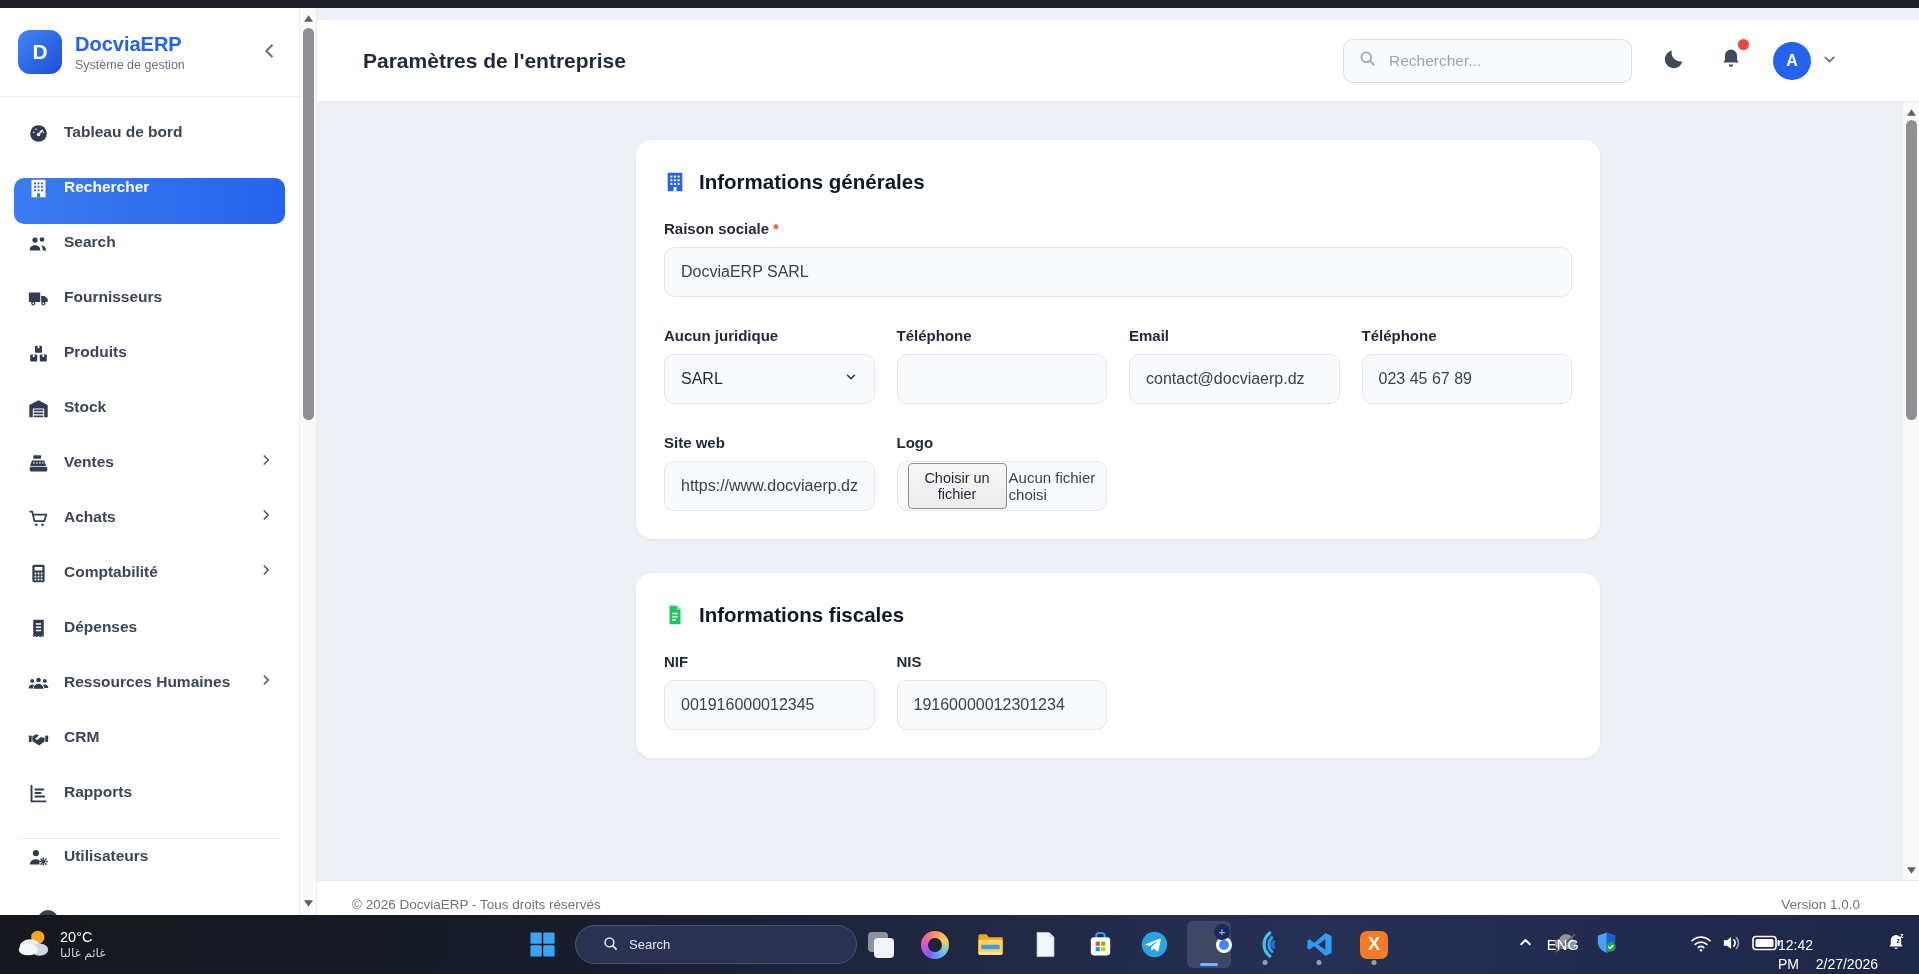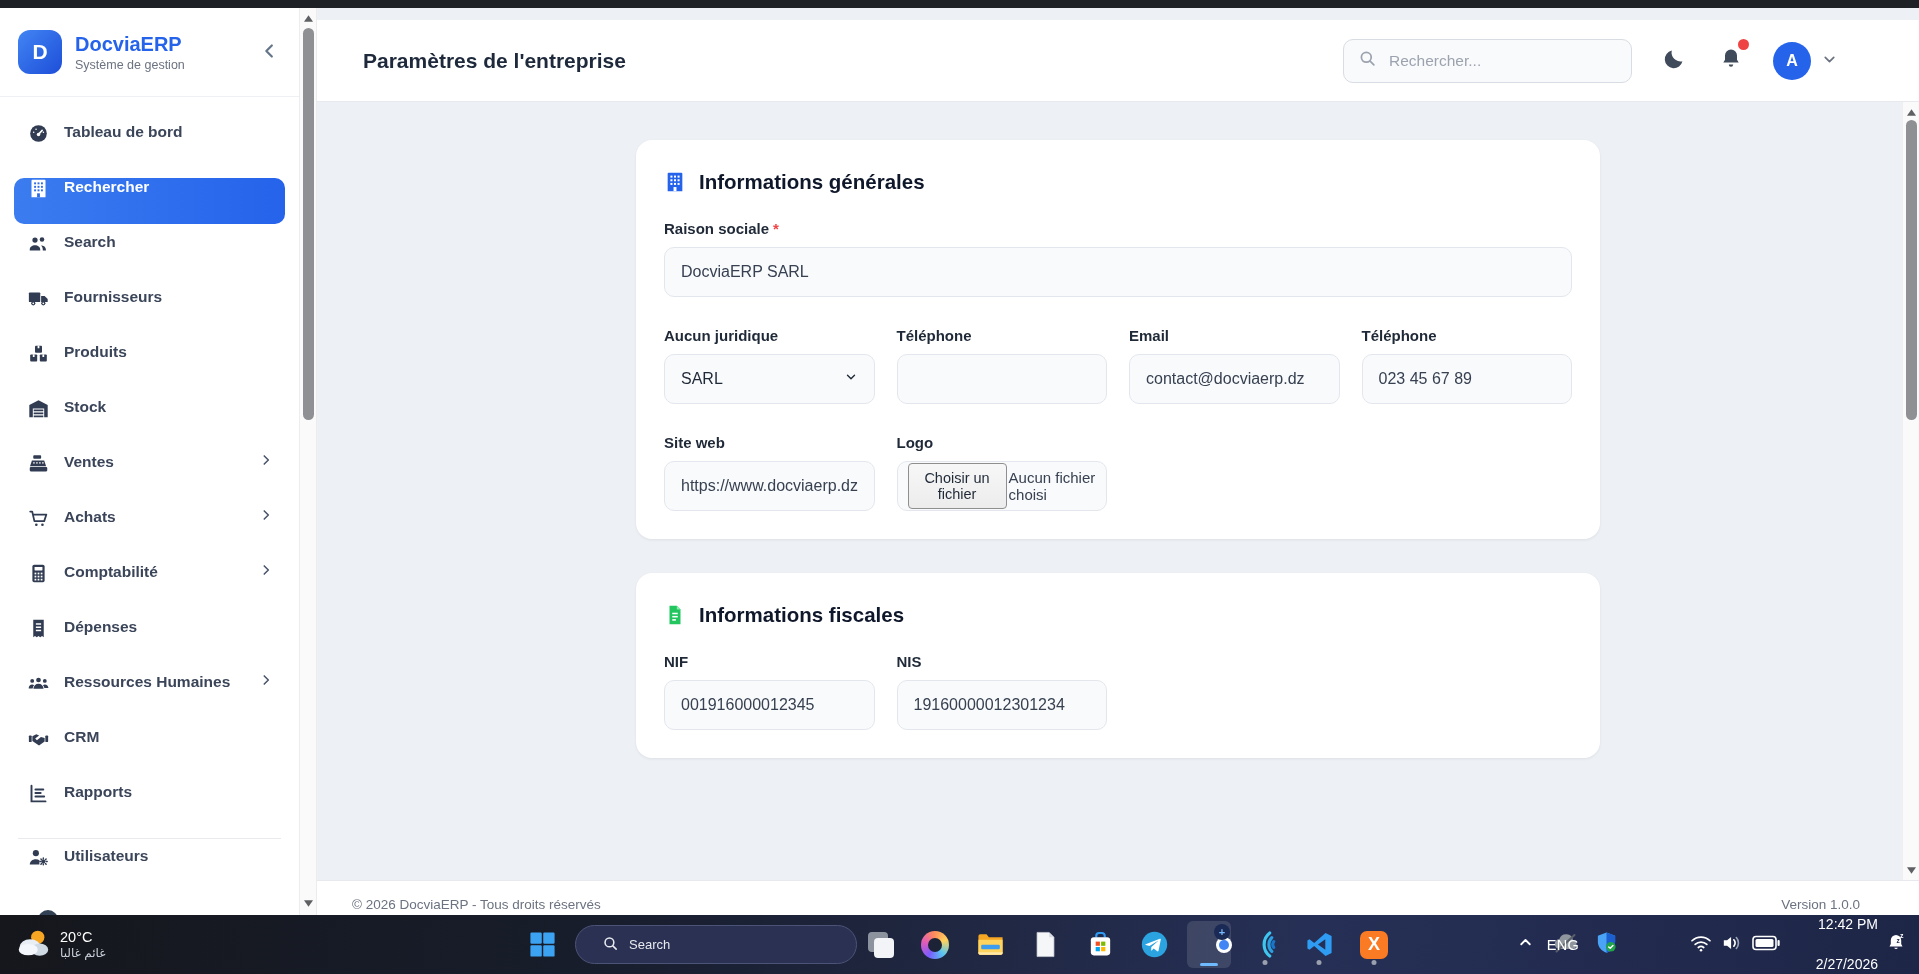--- a/index.html
+++ b/index.html
@@ -97,21 +97,21 @@
   .chrome-disc::after{content:"";position:absolute;left:10px;top:10px;width:10px;height:10px;border-radius:50%;background:#4285f4}
   .chrome-badge{position:absolute;right:-6px;top:-6px;width:16px;height:16px;border-radius:50%;background:#1b2a55;color:#7ab8ff;font-size:11px;font-weight:bold;display:flex;align-items:center;justify-content:center}
   .copilot{width:28px;height:28px;border-radius:50%;background:conic-gradient(from 210deg,#7b5cff,#de5bbc,#ff8a5c,#ffd25c,#58c7f0,#7b5cff);position:relative}
   .copilot::after{content:"";position:absolute;left:7px;top:7px;width:14px;height:14px;border-radius:50%;background:#1c2336}
   .xampp{width:28px;height:28px;border-radius:7px;background:#fb7a24;color:#fff;font-weight:bold;font-size:18px;display:flex;align-items:center;justify-content:center;font-family:"Liberation Sans",sans-serif}
   .taskview{position:relative;width:28px;height:28px}
   .taskview .b{position:absolute;left:1px;top:1px;width:20px;height:20px;border-radius:4px;background:#8d939e}
   .taskview .f{position:absolute;right:1px;bottom:1px;width:20px;height:20px;border-radius:4px;background:#f2f4f7}
   .tray-item{position:absolute;top:0;height:59px;display:flex;align-items:center;justify-content:center;cursor:pointer}
   .tray-lang{font-size:14.5px;color:#fff;letter-spacing:.3px}
-  .tb-clock{position:absolute;left:1778px;top:0;width:100px;height:59px;display:flex;flex-direction:column;align-items:flex-end;justify-content:space-between;cursor:pointer}
+  .tb-clock{position:absolute;left:1778px;top:0;width:100px;height:59px;display:flex;align-items:flex-end;justify-content:center;cursor:pointer}
   .tb-clock div{font-size:14px;color:#fff;line-height:19px}
 </style>
 </head>
 <body>
 
 <div class="screen">
   <div class="top-strip"></div>
 
   <aside class="sidebar">
     <div class="sb-header">

